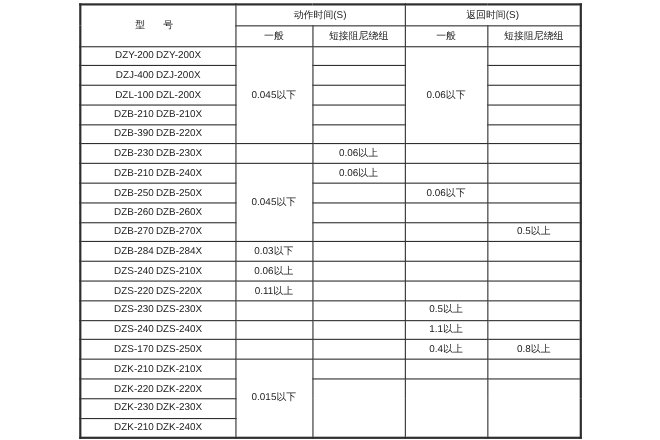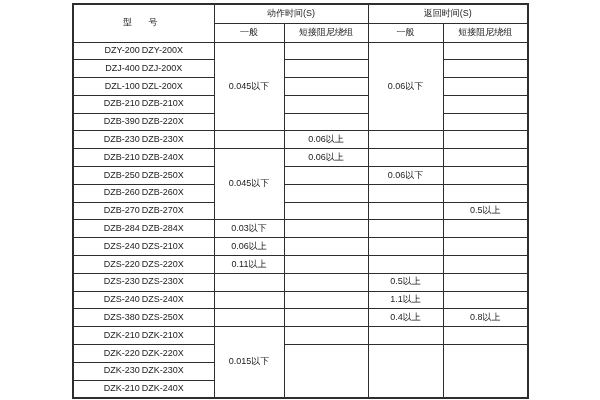--- a/index.html
+++ b/index.html
@@ -157,21 +157,21 @@
           <td></td>
         </tr>
         <tr>
           <td class="model-cell"><span class="m-a">DZS-240</span><span class="m-b">DZS-240X</span></td>
           <td></td>
           <td></td>
           <td>1.1以上</td>
           <td></td>
         </tr>
         <tr>
-          <td class="model-cell"><span class="m-a">DZS-380</span><span class="m-b">DZS-250X</span></td>
+          <td class="model-cell"><span class="m-a">DZS-170</span><span class="m-b">DZS-250X</span></td>
           <td></td>
           <td></td>
           <td>0.4以上</td>
           <td>0.8以上</td>
         </tr>
         <tr>
           <td class="model-cell"><span class="m-a">DZK-210</span><span class="m-b">DZK-210X</span></td>
           <td rowspan="4">0.015以下</td>
           <td></td>
           <td></td>

